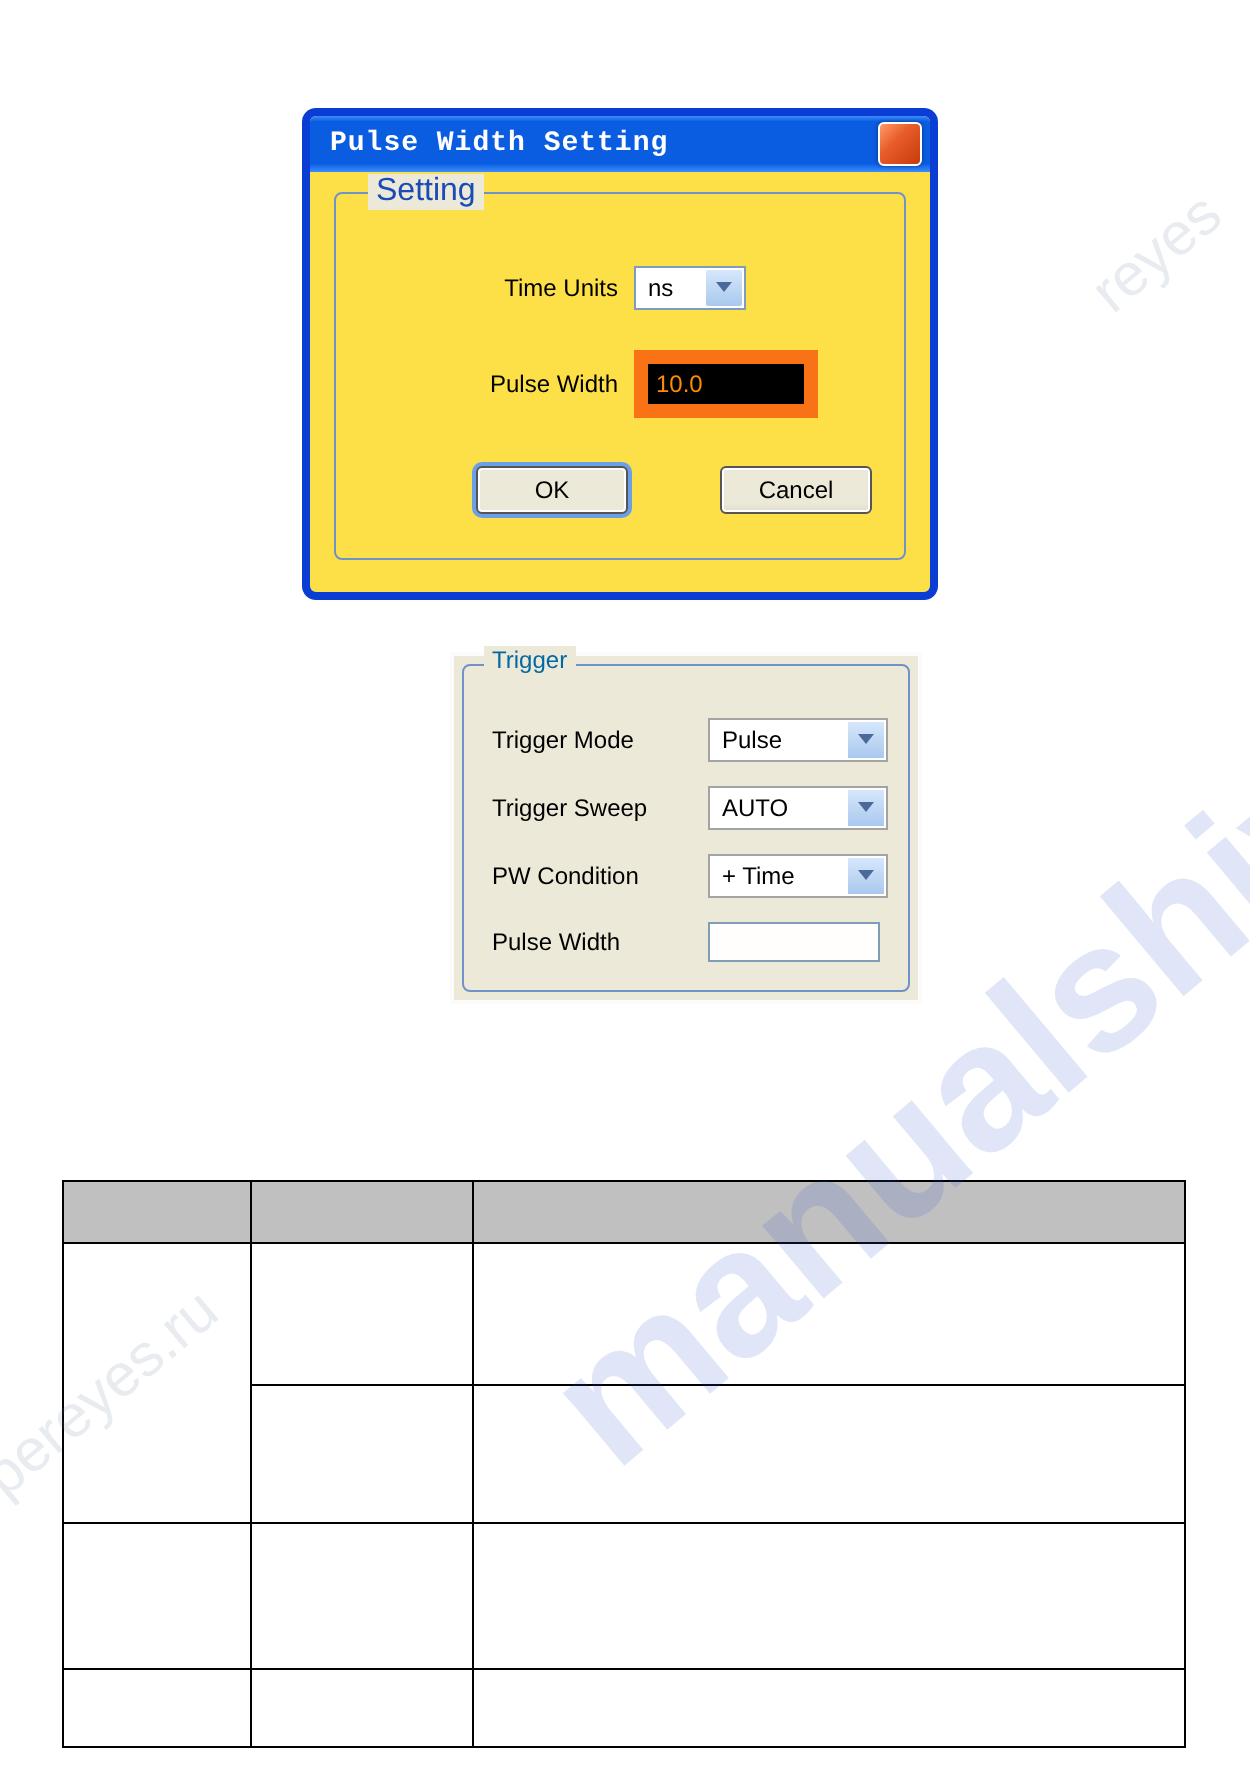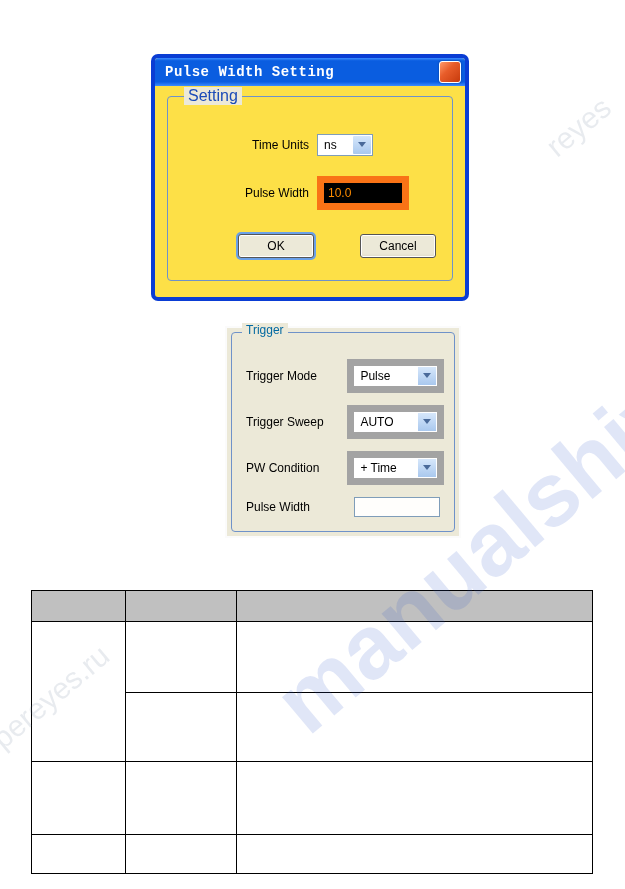--- a/index.html
+++ b/index.html
@@ -236,21 +236,21 @@
 .tlabel {
   width: 108px;
   text-align: left;
   padding-left: 4px;
   color: #000;
 }
 
 .tcombo {
   display: inline-flex;
   align-items: flex-end;
-  border: 7px solid #a3a3a3;
+  border: 1px solid #a3a3a3;
   background: #fff;
   height: 20px;
   width: 88px;
   justify-content: space-between;
 }
 
 .tcombo .combo-text {
   padding: 0 6px;
   line-height: 20px;
   overflow: hidden;

